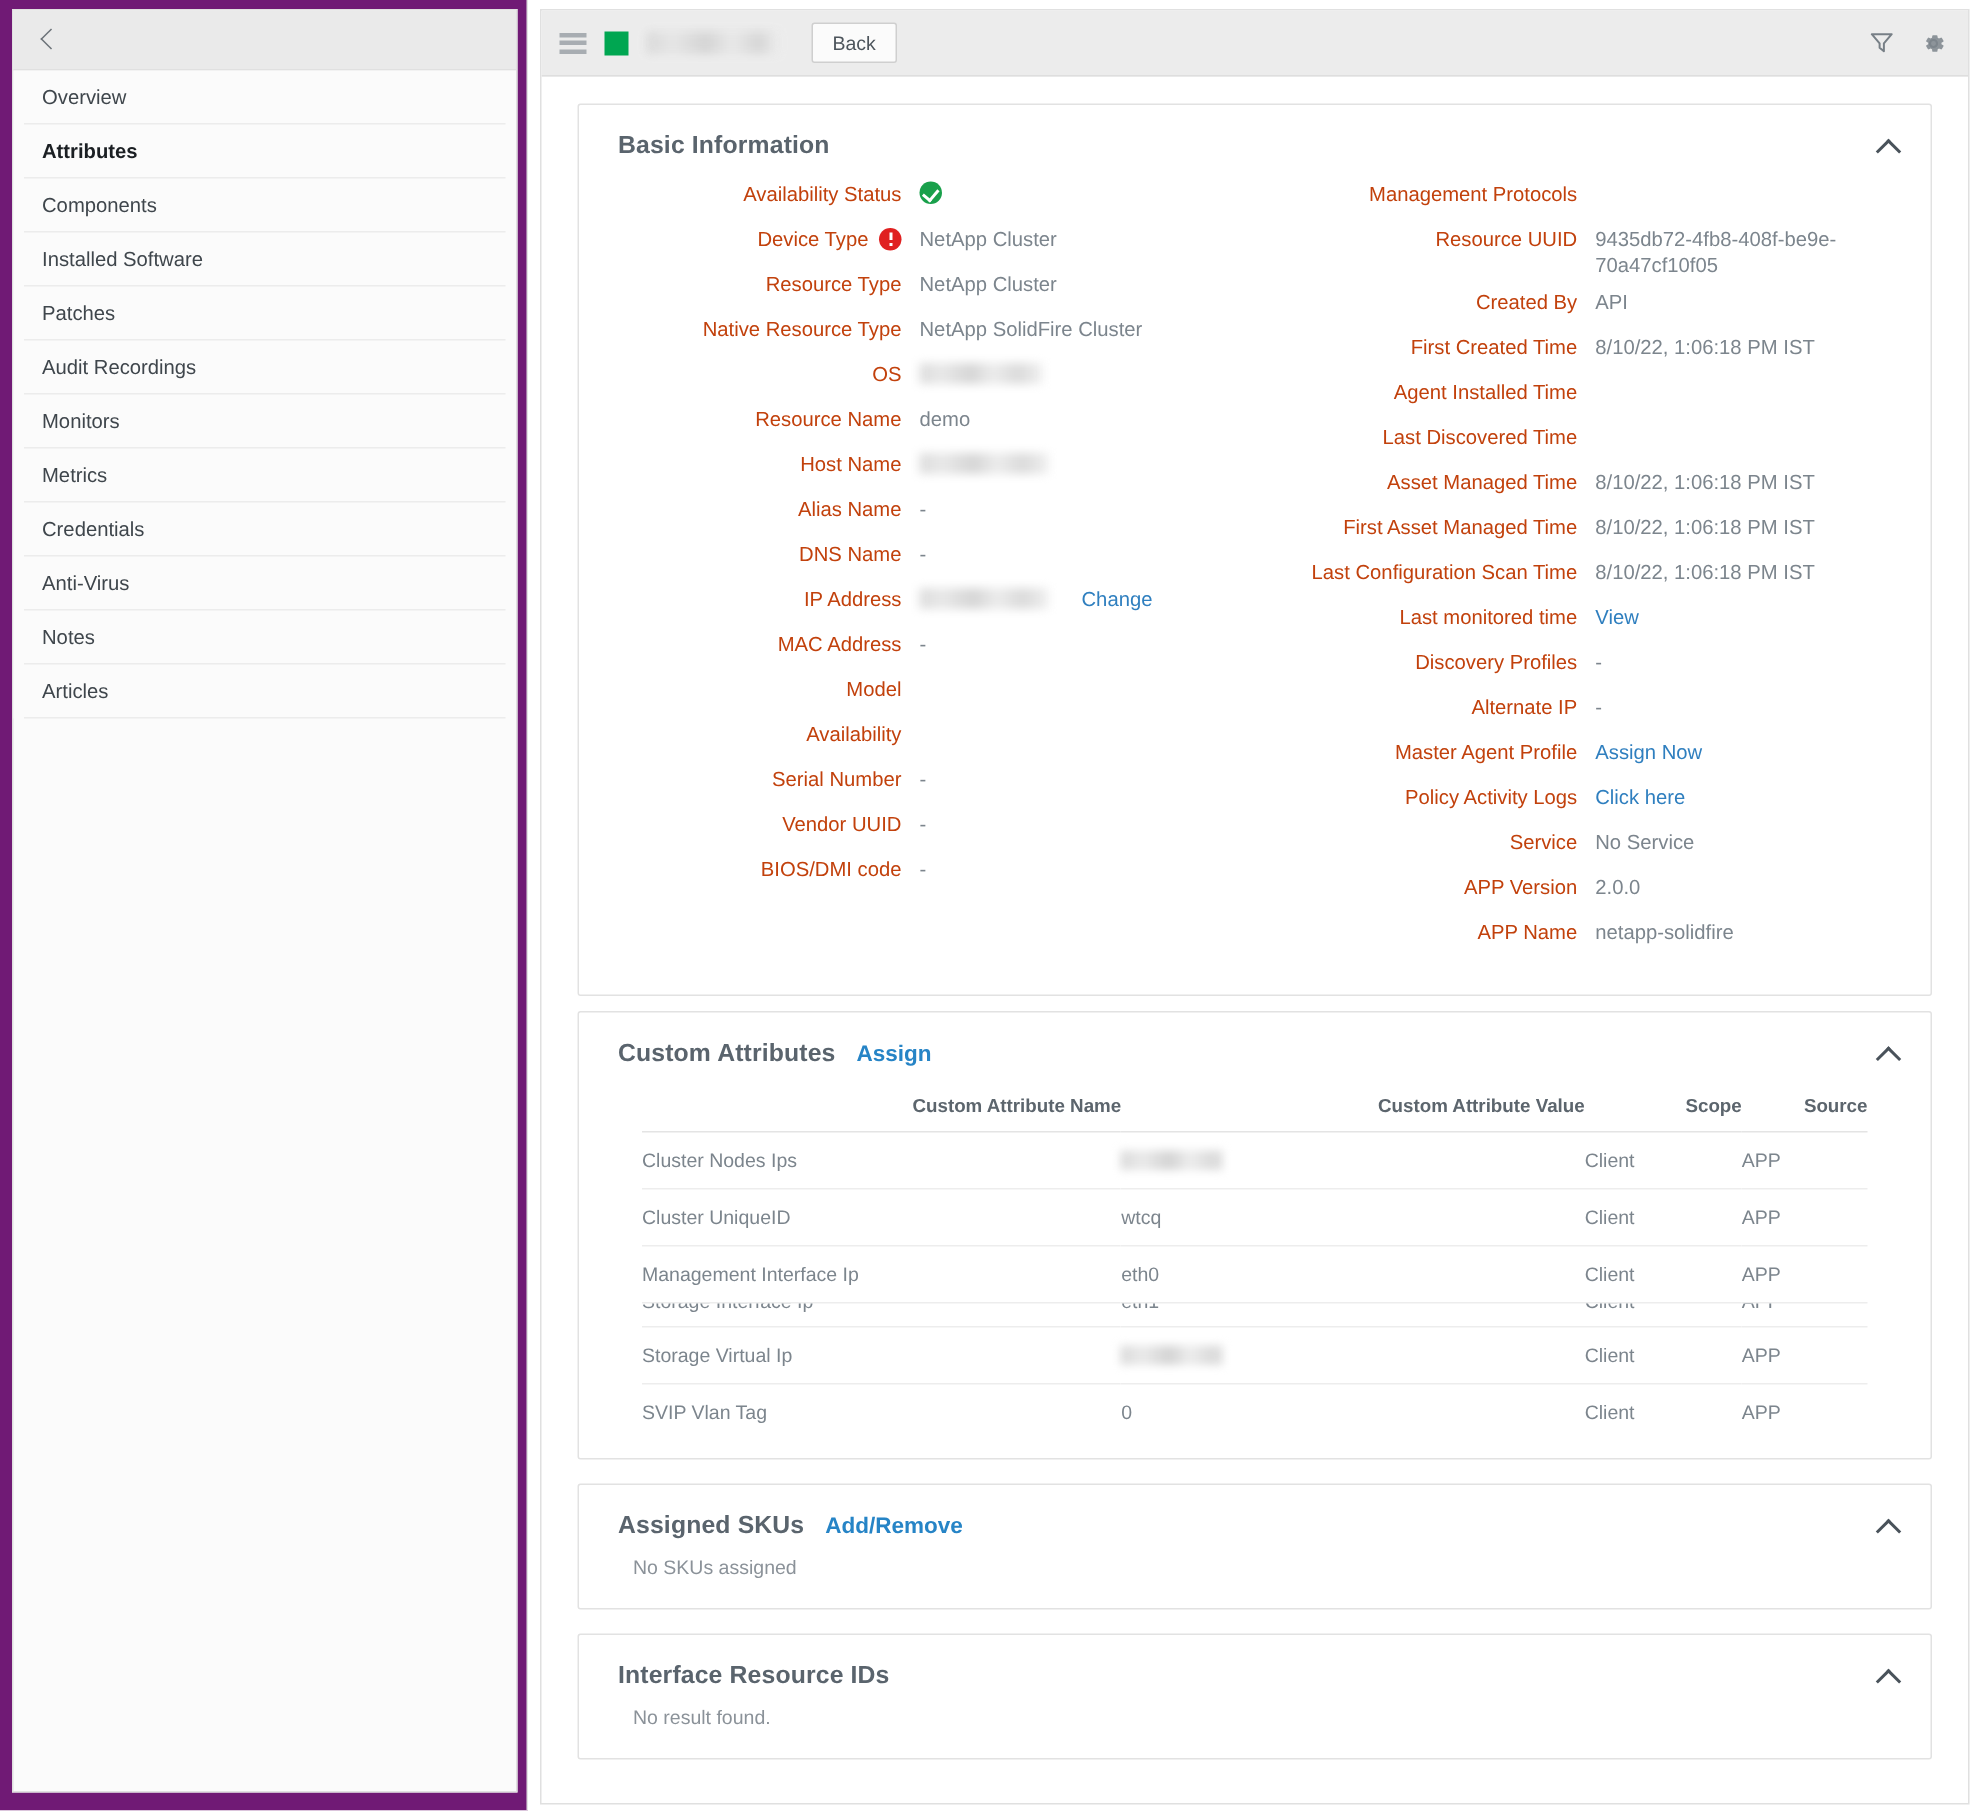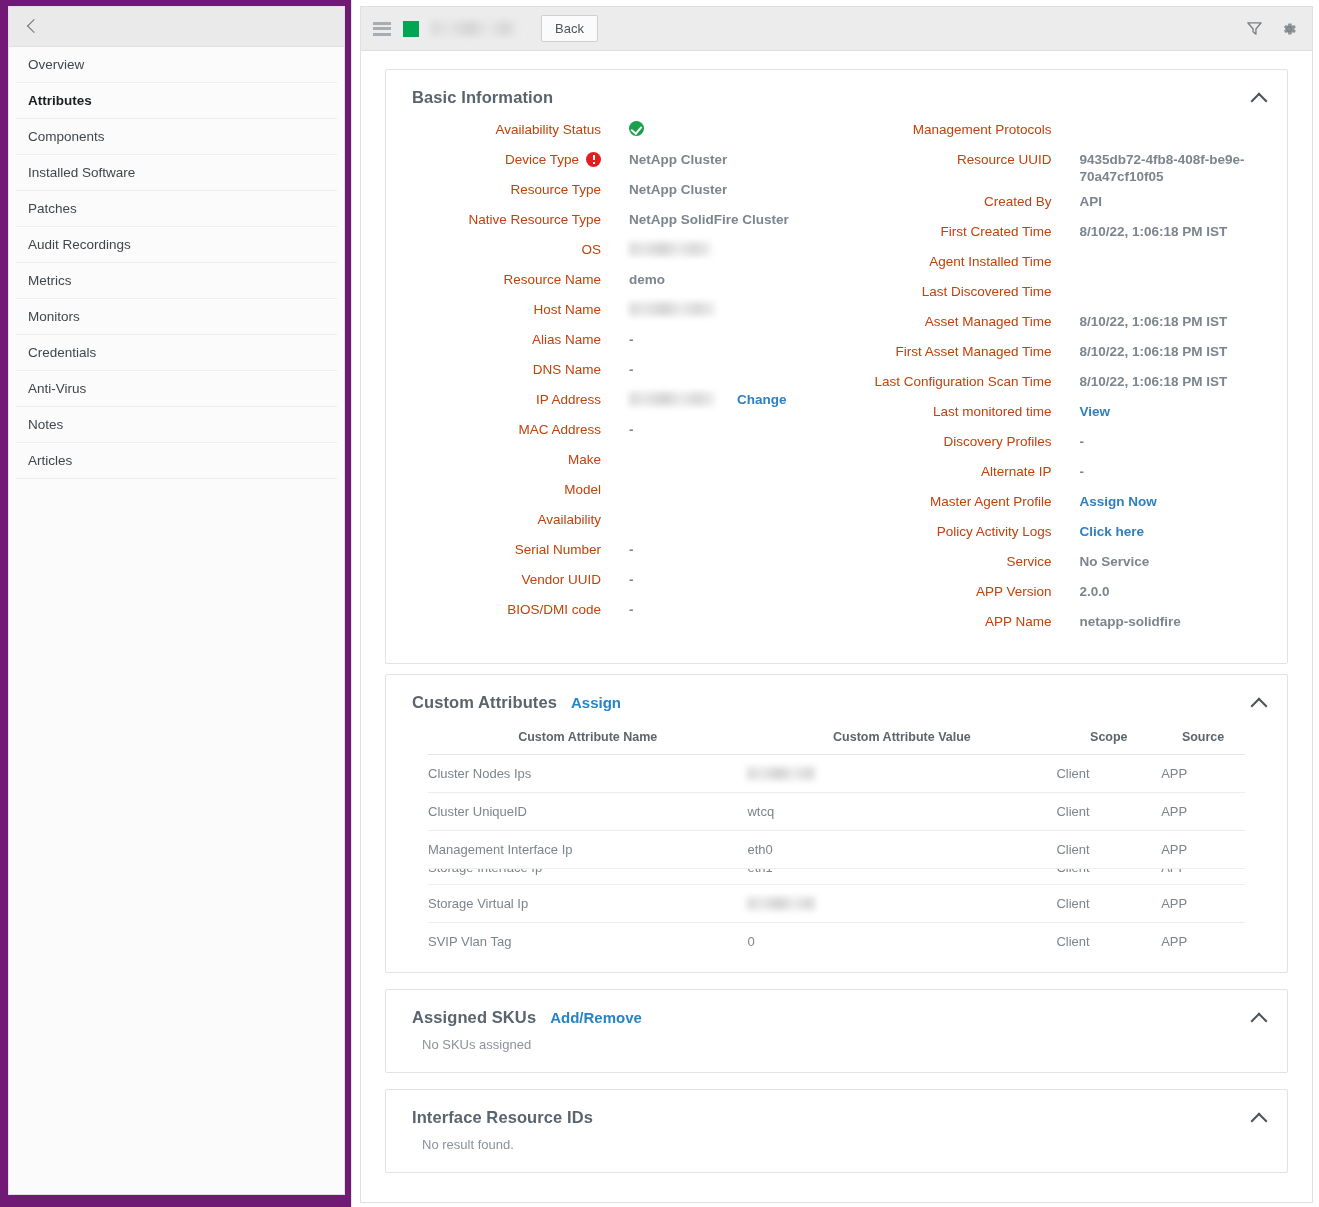--- a/index.html
+++ b/index.html
@@ -94,22 +94,22 @@
   
   .bi-body { display:flex; padding:14px 0 20px 0; }
   .bi-col { width:50%; }
   .bi-row { display:flex; align-items:flex-start; margin-bottom:8px; min-height:22px; }
   .bi-label {
     width:215px; flex:0 0 215px; text-align:right; font-size:13.5px; color:#c2410c;
     line-height:17px; padding-right:0;
   }
   .bi-col.left .bi-label { width:215px; flex:0 0 215px; }
   .bi-val {
-    margin-left:28px; font-size:13.5px; color:#7c858d; line-height:17px;
-    word-break:break-word; max-width:260px;font-weight:bold;
+    margin-left:12px; font-size:13.5px; color:#7c858d; line-height:17px;
+    word-break:break-word; max-width:260px;
   }
   .bi-val.link { color:#2f7fbf; cursor:pointer; }
   .inline-link { color:#2f7fbf; font-size:13.5px; margin-left:22px; cursor:pointer; }
 
   .blur-val {
     display:inline-block; height:14px; vertical-align:-2px;
     background:linear-gradient(90deg,#dcdcdc,#e8e8e8 18%,#d5d5d5 42%,#ececec 60%,#dadada 80%,#f0f0f0);
     filter:blur(3.2px);
   }
   .blur-w90 { width:86px; }
@@ -133,21 +133,21 @@
   }
   .label-with-icon { display:flex; align-items:center; justify-content:flex-end; }
 
   
   .card-head-row { display:flex; align-items:baseline; padding:18px 0 0 26px; }
   .card-head-row .card-title { padding:0; }
   .head-link { color:#2684c6; font-weight:bold; font-size:15px; margin-left:14px; cursor:pointer; }
 
   table.ca { width:calc(100% - 84px); margin:18px 0 12px 42px; border-collapse:collapse; }
   table.ca th {
-    text-align:center; font-size:12.5px; font-weight:bold; color:#5c656d;
+    text-align:right; font-size:12.5px; font-weight:bold; color:#5c656d;
     padding:0 0 10px 0; border-bottom:1px solid #e4e4e4;
   }
   table.ca td {
     font-size:13px; color:#7c858d; padding:11px 0 11px 0;
     border-bottom:1px solid #ededed;
   }
   table.ca tr:last-child td { border-bottom:none; }
   .col-name { width:305px; }
   .col-value { width:295px; }
   .col-scope { width:100px; }
@@ -173,22 +173,22 @@
       <div class="sb-header">
         <div class="chev-left"></div>
       </div>
       <ul class="sb-list" id="sb-list">
           <li class="sb-item"><span>Overview</span></li>
           <li class="sb-item active"><span>Attributes</span></li>
           <li class="sb-item"><span>Components</span></li>
           <li class="sb-item"><span>Installed Software</span></li>
           <li class="sb-item"><span>Patches</span></li>
           <li class="sb-item"><span>Audit Recordings</span></li>
+          <li class="sb-item"><span>Monitors</span></li>
           <li class="sb-item"><span>Metrics</span></li>
-          <li class="sb-item"><span>Monitors</span></li>
           <li class="sb-item"><span>Credentials</span></li>
           <li class="sb-item"><span>Anti-Virus</span></li>
           <li class="sb-item"><span>Notes</span></li>
           <li class="sb-item"><span>Articles</span></li>
         </ul>
     </div>
   </div>
 
   <div class="main">
     <div class="main-inner">
@@ -265,24 +265,20 @@
                 </div>
                 <div class="bi-row">
                   <div class="bi-label">IP Address</div>
                   <div class="bi-val"><span class="blur-val blur-w90"></span><span class="inline-link">Change</span></div>
                 </div>
                 <div class="bi-row">
                   <div class="bi-label">MAC Address</div>
                   <div class="bi-val">-</div>
                 </div>
                 <div class="bi-row">
-                  <div class="bi-label">Make</div>
-                  <div class="bi-val"></div>
-                </div>
-                <div class="bi-row">
                   <div class="bi-label">Model</div>
                   <div class="bi-val"></div>
                 </div>
                 <div class="bi-row">
                   <div class="bi-label">Availability</div>
                   <div class="bi-val"></div>
                 </div>
                 <div class="bi-row">
                   <div class="bi-label">Serial Number</div>
                   <div class="bi-val">-</div>

